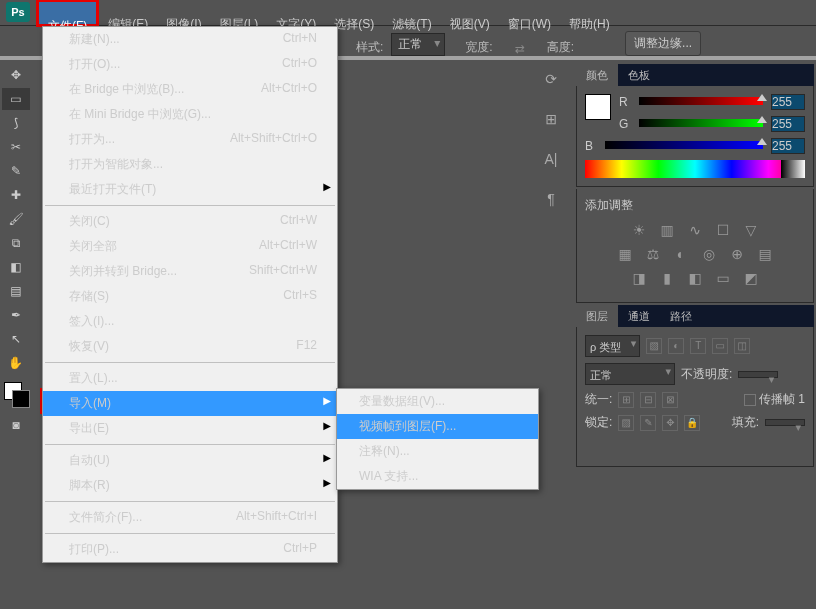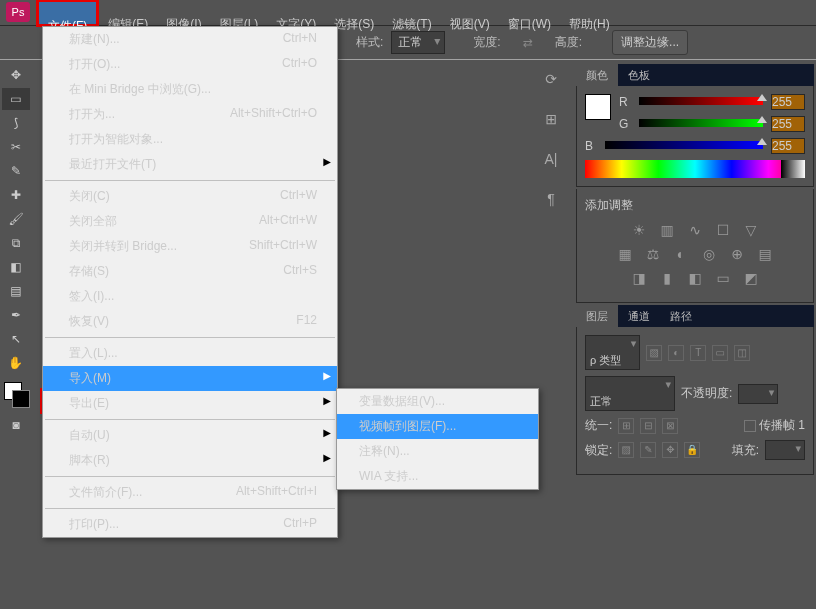--- a/index.html
+++ b/index.html
@@ -1,22 +1,22 @@
 <!DOCTYPE html>
 <html><head>
 <meta charset="utf-8">
 <style>
 *{margin:0;padding:0;box-sizing:border-box;font-family:"Microsoft YaHei",Tahoma,sans-serif;font-size:12px;color:#ccc;user-select:none}
 body{background:#535353;width:816px;height:609px;overflow:hidden;position:relative}
 .menubar{height:26px;background:#535353;display:flex;align-items:center;padding-left:36px;position:relative;border-bottom:1px solid #2a2a2a}
-.ps-badge{position:absolute;left:6px;top:2px;width:24px;height:20px;background:#be185d;border-radius:3px;color:#fff;font-weight:normal;font-size:11px;line-height:20px;text-align:center}
+.ps-badge{position:absolute;left:6px;top:2px;width:24px;height:20px;background:#0f766e;border-radius:3px;color:#fff;font-weight:bold;font-size:11px;line-height:20px;text-align:center}
 .menuitem{padding:11px 9px;height:26px;line-height:26px;cursor:default}
 .menuitem.active{background:#3a6ea5;color:#fff}
 .red-box{border:3px solid #e60000}
-.optionsbar{height:34px;background:#535353;border-bottom:1px solid #a3a3a3;display:flex;align-items:center;padding-left:356px;gap:8px;color:#bbb}
+.optionsbar{height:34px;background:#535353;border-bottom:4px solid #a3a3a3;display:flex;align-items:flex-end;padding-left:356px;gap:8px;color:#bbb}
 .optionsbar .lbl{color:#bbb}
 .optionsbar .sel{background:#3f3f3f;border:1px solid #282828;padding:2px 22px 2px 6px;position:relative}
 .optionsbar .sel:after{content:"▾";position:absolute;right:4px;top:2px;color:#888}
 .optionsbar .btn{background:#5a5a5a;border:1px solid #3a3a3a;padding:3px 8px;border-radius:3px}
 .toolbox{position:absolute;left:2px;top:64px;width:32px;display:flex;flex-direction:column;gap:2px}
 .tool{width:28px;height:22px;background:#535353;border:1px solid transparent;display:flex;align-items:center;justify-content:center;color:#ccc}
 .tool.sel{background:#3a3a3a}
 .swatch{margin-top:4px;width:28px;height:28px;position:relative}
 .swatch .fg{position:absolute;left:2px;top:2px;width:18px;height:18px;background:#fff;border:1px solid #000}
 .swatch .bg{position:absolute;right:0;bottom:0;width:18px;height:18px;background:#000;border:1px solid #888}
@@ -26,30 +26,30 @@
 .panel{background:#535353}
 .tabs{display:flex;height:22px;background:#0f172a}
 .tab{padding:0 10px;line-height:22px;font-size:11px;color:#bbb}
 .tab.active{background:#535353}
 .panel-body{padding:8px;border:1px solid #2a2a2a;border-top:none}
 .colorrow{display:flex;align-items:center;gap:8px;margin-bottom:6px}
 .colorrow .ch{width:12px}
 .slider{flex:1;height:10px;position:relative}
 .slider .track{height:8px}
 .slider .thumb{position:absolute;right:-4px;top:-3px;width:0;height:0;border-left:5px solid transparent;border-right:5px solid transparent;border-bottom:7px solid #ccc}
-.valbox{width:34px;height:16px;background:#a16207;border:1px solid #282828;text-align:right;padding-right:19px;line-height:14px}
+.valbox{width:34px;height:16px;background:#0c4a6e;border:1px solid #282828;text-align:right;padding-right:19px;line-height:14px}
 .spectrum{height:18px;background:linear-gradient(90deg,#f00,#ff0,#0f0,#0ff,#00f,#f0f,#f00);margin-top:4px;position:relative}
 .spectrum:after{content:"";position:absolute;right:0;top:0;width:24px;height:100%;background:linear-gradient(90deg,#000,#fff)}
 .adjust-body{min-height:86px}
 .adjust-title{margin-bottom:8px}
 .iconrow{display:flex;gap:10px;justify-content:center;margin-bottom:6px}
 .iconrow span{width:18px;height:18px;color:#999;font-size:14px;text-align:center}
 .layers-body{min-height:140px}
 .lrow{display:flex;align-items:center;gap:6px;margin-bottom:6px}
-.lrow .sel{background:#3f3f3f;border:1px solid #282828;padding:17px 18px 1px 4px;position:relative;font-size:11px}
+.lrow .sel{background:#3f3f3f;border:1px solid #282828;padding:4px 18px 1px 4px;position:relative;font-size:11px}
 .lrow .sel:after{content:"▾";position:absolute;right:3px;top:1px;color:#888}
 .lrow .ic{width:16px;height:16px;border:1px solid #666;font-size:10px;text-align:center;line-height:14px;color:#888}
 .dropdown{position:absolute;left:42px;top:26px;width:296px;background:#f0f0f0;border:1px solid #999;box-shadow:2px 2px 6px rgba(0,0,0,.4);z-index:10}
 .dd-row{display:flex;justify-content:space-between;padding:4px 20px 4px 26px;color:#000;font-size:12px;position:relative}
 .dd-row.hl{background:#3399ff;color:#fff}
 .dd-row .arr{position:absolute;right:6px;top:4px;font-size:10px;color:#000}
 .dd-row.hl .arr{color:#fff}
 .dd-sep{height:1px;background:#c0c0c0;margin:3px 2px}
 .submenu{position:absolute;left:336px;top:388px;width:203px;background:#f0f0f0;border:1px solid #999;box-shadow:2px 2px 6px rgba(0,0,0,.4);z-index:11}
 .submenu .dd-row{padding-left:22px}
@@ -78,24 +78,24 @@
   <div class="menuitem">选择(S)</div>
   <div class="menuitem">滤镜(T)</div>
   <div class="menuitem">视图(V)</div>
   <div class="menuitem">窗口(W)</div>
   <div class="menuitem">帮助(H)</div>
 </div>
 
 <div class="optionsbar">
   <span class="lbl">样式:</span>
   <span class="sel">正常</span>
-  <span class="lbl" style="margin-left:20px">宽度:</span>
+  <span class="lbl" style="margin-left:12px">宽度:</span>
   <span style="color:#888;margin:0 14px">⇄</span>
   <span class="lbl">高度:</span>
-  <span class="btn" style="margin-left:22px">调整边缘...</span>
+  <span class="btn" style="margin-left:43px">调整边缘...</span>
 </div>
 
 <div class="toolbox">
   <div class="tool">✥</div>
   <div class="tool sel">▭</div>
   <div class="tool">⟆</div>
   <div class="tool">✂</div>
   <div class="tool">✎</div>
   <div class="tool">✚</div>
   <div class="tool">🖌</div>
@@ -229,20 +229,24 @@
 <div class="dropdown" id="file-dd">
     <div class="dd-row">
       <span>新建(N)...</span>
       <span>Ctrl+N</span>
     </div>
     <div class="dd-row">
       <span>打开(O)...</span>
       <span>Ctrl+O</span>
     </div>
     <div class="dd-row">
+      <span>在 Bridge 中浏览(B)...</span>
+      <span>Alt+Ctrl+O</span>
+    </div>
+    <div class="dd-row">
       <span>在 Mini Bridge 中浏览(G)...</span>
     </div>
     <div class="dd-row">
       <span>打开为...</span>
       <span>Alt+Shift+Ctrl+O</span>
     </div>
     <div class="dd-row">
       <span>打开为智能对象...</span>
     </div>
     <div class="dd-row">

